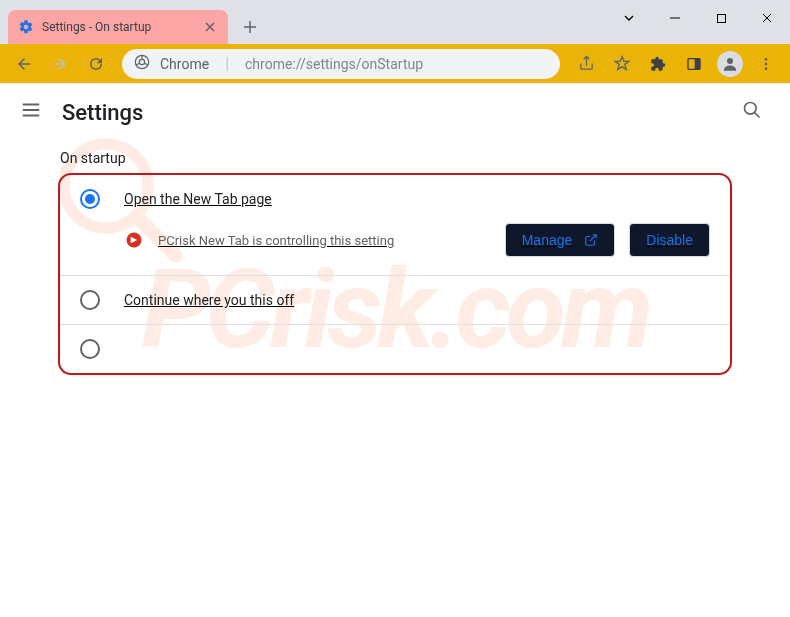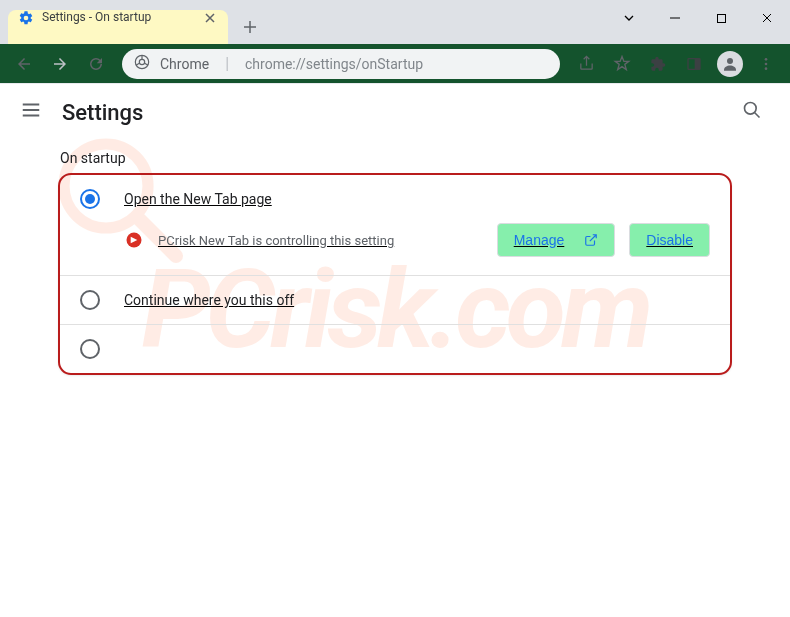--- a/index.html
+++ b/index.html
@@ -20,25 +20,26 @@
       align-items: flex-end;
       position: relative;
     }
     .tab-strip {
       display: flex;
       align-items: flex-end;
       padding-left: 8px;
       height: 100%;
     }
     .tab {
-      background: #fef9c3;
+      background: #fca5a5;
       border-radius: 8px 8px 0 0;
       height: 34px;
       width: 220px;
       display: flex;
+      align-items: center;
       padding: 0 10px;
       gap: 8px;
       position: relative;
     }
     .tab-favicon {
       width: 16px;
       height: 16px;
       display: flex;
       align-items: center;
       justify-content: center;
@@ -91,21 +92,21 @@
       width: 46px;
       display: flex;
       align-items: center;
       justify-content: center;
       color: #000;
     }
     
     
     .toolbar {
       height: 40px;
-      background: #14532d;
+      background: #eab308;
       border-bottom: 1px solid #e8eaed;
       display: flex;
       align-items: center;
       padding: 0 8px;
       gap: 4px;
     }
     .nav-btn {
       width: 32px;
       height: 32px;
       display: flex;
@@ -232,29 +233,29 @@
       width: 20px;
       height: 20px;
     }
     .ext-text {
       font-size: 13px;
       color: #5f6368;
       flex: 1;
     }
     .outline-btn {
       border: 1px solid #dadce0;
-      background: #86efac;
+      background: #0f172a;
       color: #1a73e8;
       font-size: 14px;
       padding: 8px 16px;
       border-radius: 4px;
       cursor: pointer;
       display: flex;
       align-items: center;
-      gap: 20px;
+      gap: 12px;
     }
     .divider {
       height: 1px;
       background: #e0e0e0;
       margin: 0 0;
     }
 
     
     .watermark {
       position: absolute;

